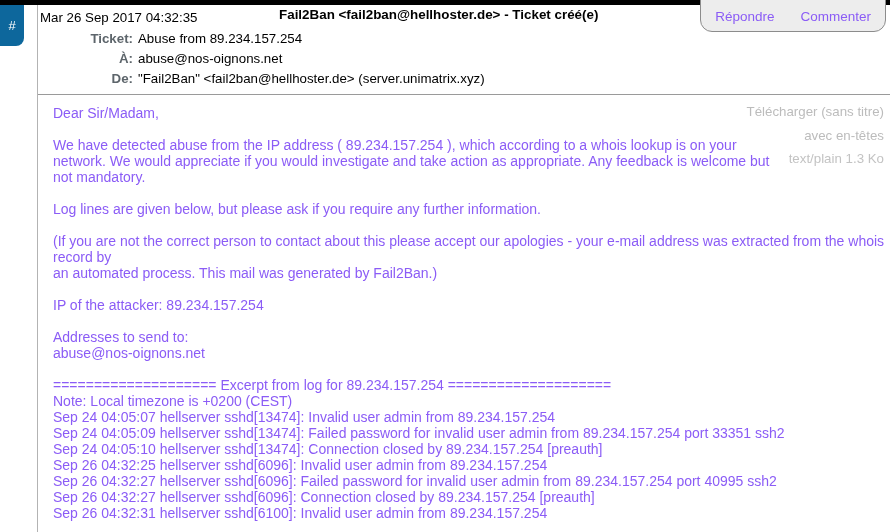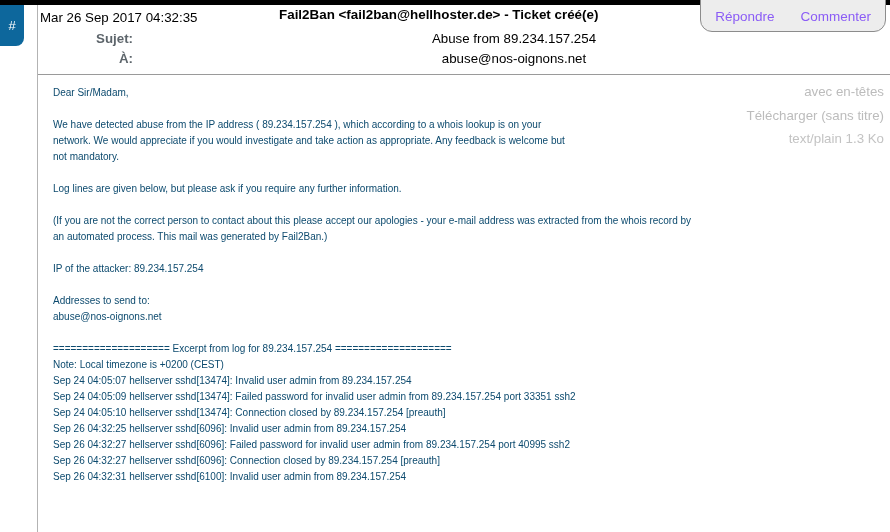--- a/index.html
+++ b/index.html
@@ -22,32 +22,32 @@
     border-left:1px solid #b3b3b3; }
 
   .txn-row { position:relative; height:22px; padding-top:10px; }
   .txn-date { position:absolute; left:2px; top:5px; font-size:13.3px; }
   .txn-title { position:absolute; left:241px; top:2px; font-size:13.4px; font-weight:bold; }
 
   .hdr-grid { margin-top:2px; }
   .hdr-row { display:grid; grid-template-columns:95px 1fr; column-gap:5px;
     height:20px; line-height:20px; font-size:13.3px; }
   .hdr-label { text-align:right; font-weight:bold; color:#5d656b; }
-  .hdr-value { color:#000; white-space:nowrap;text-align:center; }
+  .hdr-value { color:#000; white-space:nowrap; }
 
   .separator { border-top:1px solid #9a9a9a; margin-top:5px; }
 
   .message { position:relative; padding:10px 2px 0 15px; }
   .attachment-links { position:absolute; top:5px; right:6px; text-align:right;
     line-height:23.5px; font-size:13.3px; color:#bcbcbc; }
   .attachment-links a { display:block; color:#bcbcbc; text-decoration:none; cursor:pointer; }
   .attachment-links span { display:block; color:#c3c3c3; }
 
-  .body-text { font-size:10px; line-height:16px; white-space:pre-wrap;
-    word-wrap:break-word; width:836px; color:#0c4a6e; }
+  .body-text { font-size:14px; line-height:16px; white-space:pre-wrap;
+    word-wrap:break-word; width:836px; color:#8b5cf6; }
 </style>
 </head>
 <body>
 
 <div class="topbar"></div>
 
 <a class="txn-anchor">#</a>
 
 <div class="actions">
   <a>Répondre</a>
@@ -56,35 +56,39 @@
 
 <div class="ticket-box">
 
   <div class="txn-row">
     <span class="txn-date">Mar 26 Sep 2017 04:32:35</span>
     <span class="txn-title">Fail2Ban &lt;fail2ban@hellhoster.de&gt; - Ticket créé(e)</span>
   </div>
 
   <div class="hdr-grid">
     <div class="hdr-row">
-      <span class="hdr-label">Sujet:</span>
+      <span class="hdr-label">Ticket:</span>
       <span class="hdr-value">Abuse from 89.234.157.254</span>
     </div>
     <div class="hdr-row">
       <span class="hdr-label">À:</span>
       <span class="hdr-value">abuse@nos-oignons.net</span>
+    </div>
+    <div class="hdr-row">
+      <span class="hdr-label">De:</span>
+      <span class="hdr-value">"Fail2Ban" &lt;fail2ban@hellhoster.de&gt; (server.unimatrix.xyz)</span>
     </div>
   </div>
 
   <div class="separator"></div>
 
   <div class="message">
     <div class="attachment-links">
+      <a>Télécharger (sans titre)</a>
       <a>avec en-têtes</a>
-      <a>Télécharger (sans titre)</a>
       <span>text/plain 1.3 Ko</span>
     </div>
     <div class="body-text">Dear Sir/Madam,
 
 We have detected abuse from the IP address ( 89.234.157.254 ), which according to a whois lookup is on your
 network. We would appreciate if you would investigate and take action as appropriate. Any feedback is welcome but
 not mandatory.
 
 Log lines are given below, but please ask if you require any further information.
 

